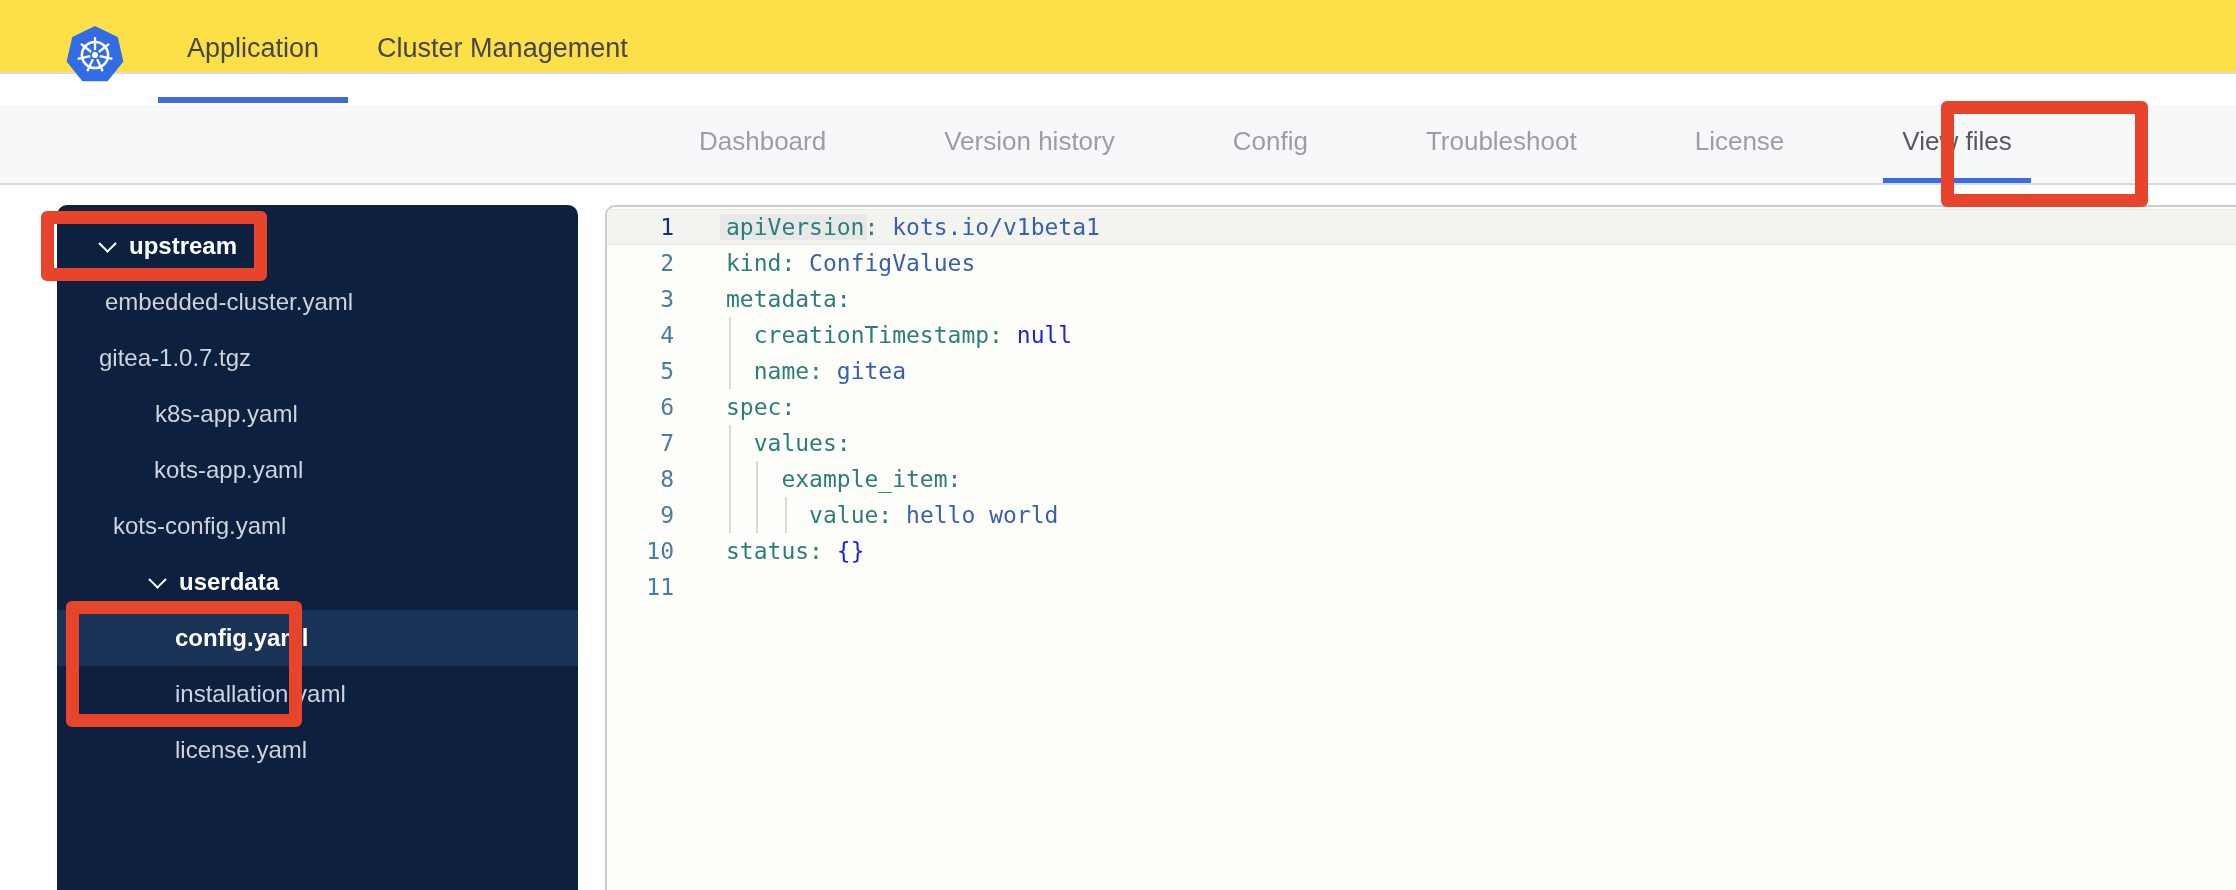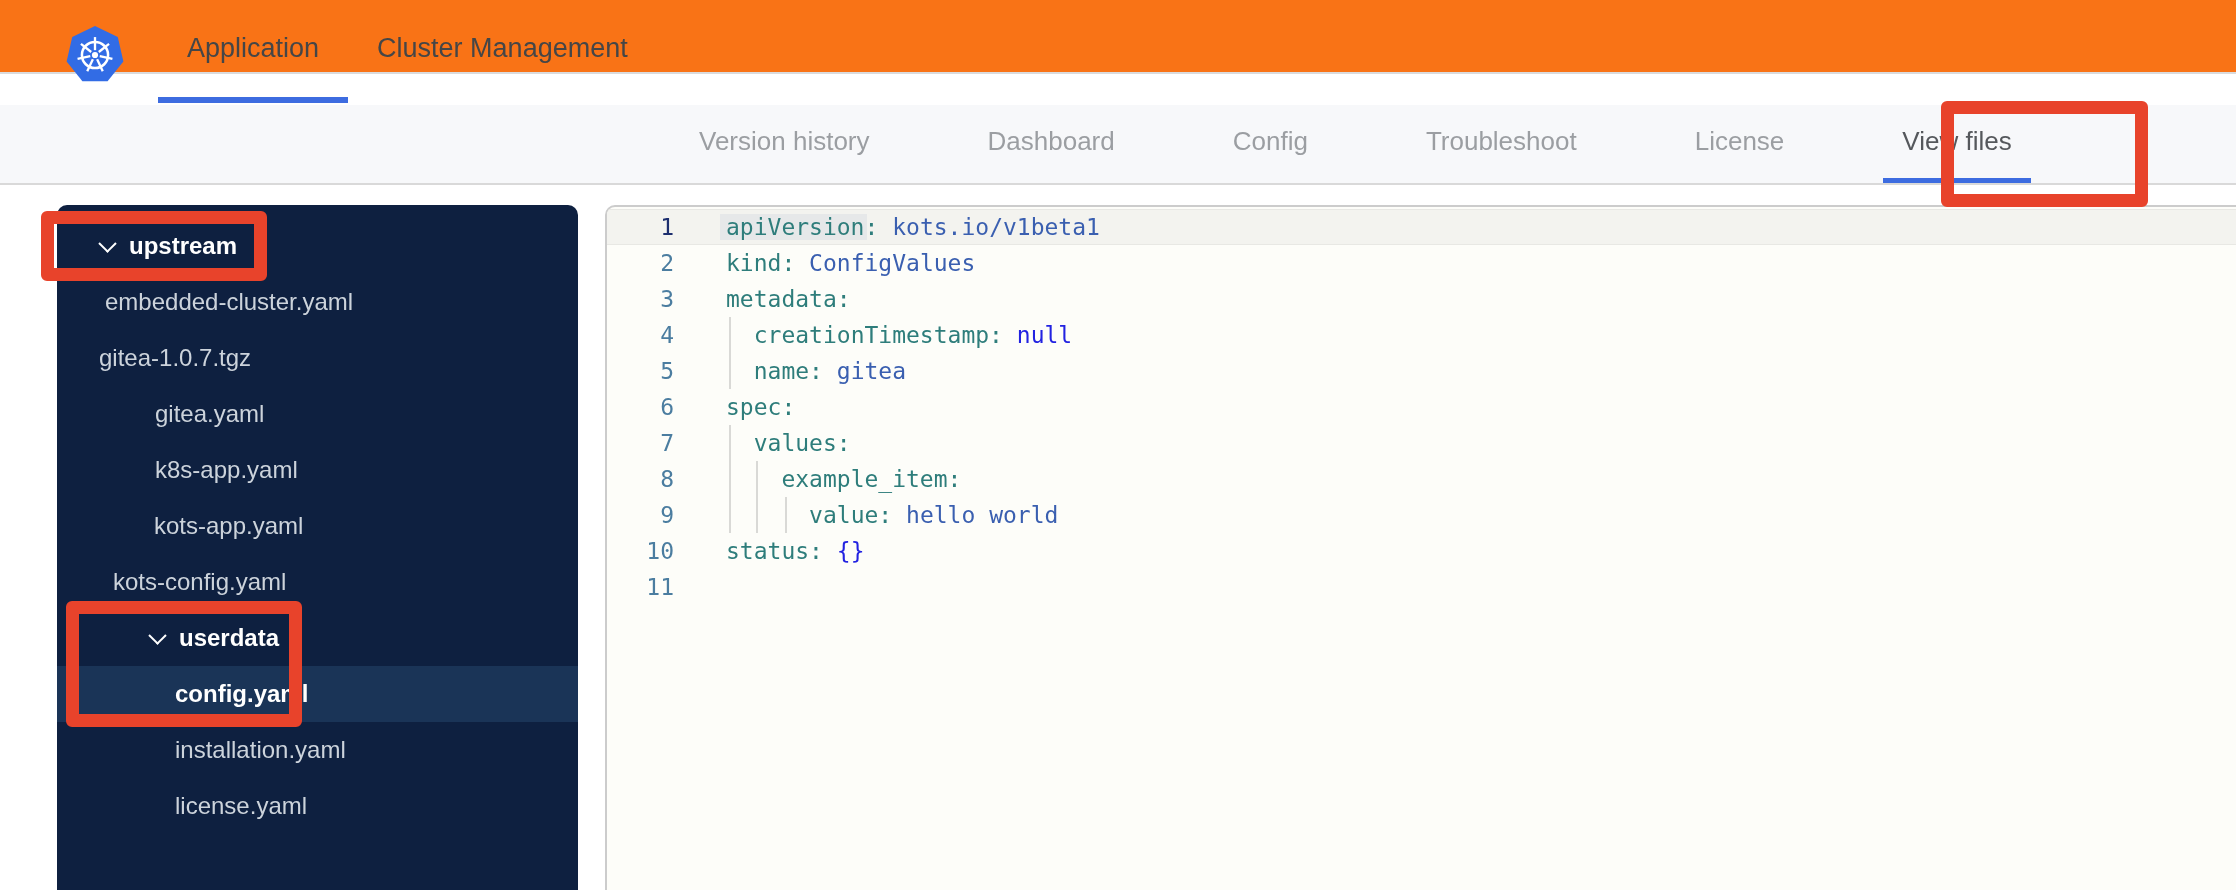--- a/index.html
+++ b/index.html
@@ -3,21 +3,21 @@
 <meta charset="utf-8">
 <style>
   html,body{margin:0;padding:0;background:#ffffff;}
   .screen{
     position:relative;width:2236px;height:890px;overflow:hidden;background:#fff;
     font-family:"Liberation Sans", sans-serif;
     -webkit-font-smoothing:antialiased;
   }
   
   .app-header{
-    position:absolute;left:0;top:0;width:2236px;height:74px;background:#f97316;
+    position:absolute;left:0;top:0;width:2236px;height:74px;background:#fde047;
     border-bottom:2px solid #dadbdd;box-sizing:border-box;
   }
   .logo-wrap{position:absolute;left:64px;top:24px;width:62px;height:62px;}
   .header-tabs{position:absolute;left:158px;top:0;height:103px;display:flex;}
   .htab{
     display:flex;align-items:center;justify-content:center;height:103px;
     padding:0 29px;font-size:27px;color:#454647;cursor:pointer;
     box-sizing:border-box;border-bottom:6px solid transparent;
   }
   .htab.active{border-bottom-color:var(--accent-blue);}
@@ -114,24 +114,24 @@
         </div>
         <div class="htab">
           <span>Cluster Management</span>
         </div>
       </div>
   </div>
 
   <div class="nav-bar">
     <div class="nav-tabs" id="nav-tabs">
         <div class="ntab">
+          <span>Dashboard</span>
+        </div>
+        <div class="ntab">
           <span>Version history</span>
-        </div>
-        <div class="ntab">
-          <span>Dashboard</span>
         </div>
         <div class="ntab">
           <span>Config</span>
         </div>
         <div class="ntab">
           <span>Troubleshoot</span>
         </div>
         <div class="ntab">
           <span>License</span>
         </div>
@@ -144,23 +144,20 @@
   <div class="file-tree" id="file-tree">
       <div class="tree-row folder" style="padding-left: 44px;">
         <span class="chevron"></span>
         <span>upstream</span>
       </div>
       <div class="tree-row file" style="padding-left: 48px;">
         <span>embedded-cluster.yaml</span>
       </div>
       <div class="tree-row file" style="padding-left: 42px; align-items: center;">
         <span>gitea-1.0.7.tgz</span>
-      </div>
-      <div class="tree-row file" style="padding-left: 98px;">
-        <span>gitea.yaml</span>
       </div>
       <div class="tree-row file" style="padding-left: 98px;">
         <span>k8s-app.yaml</span>
       </div>
       <div class="tree-row file" style="padding-left: 97px;">
         <span>kots-app.yaml</span>
       </div>
       <div class="tree-row file" style="padding-left: 56px; text-align: right;">
         <span>kots-config.yaml</span>
       </div>

